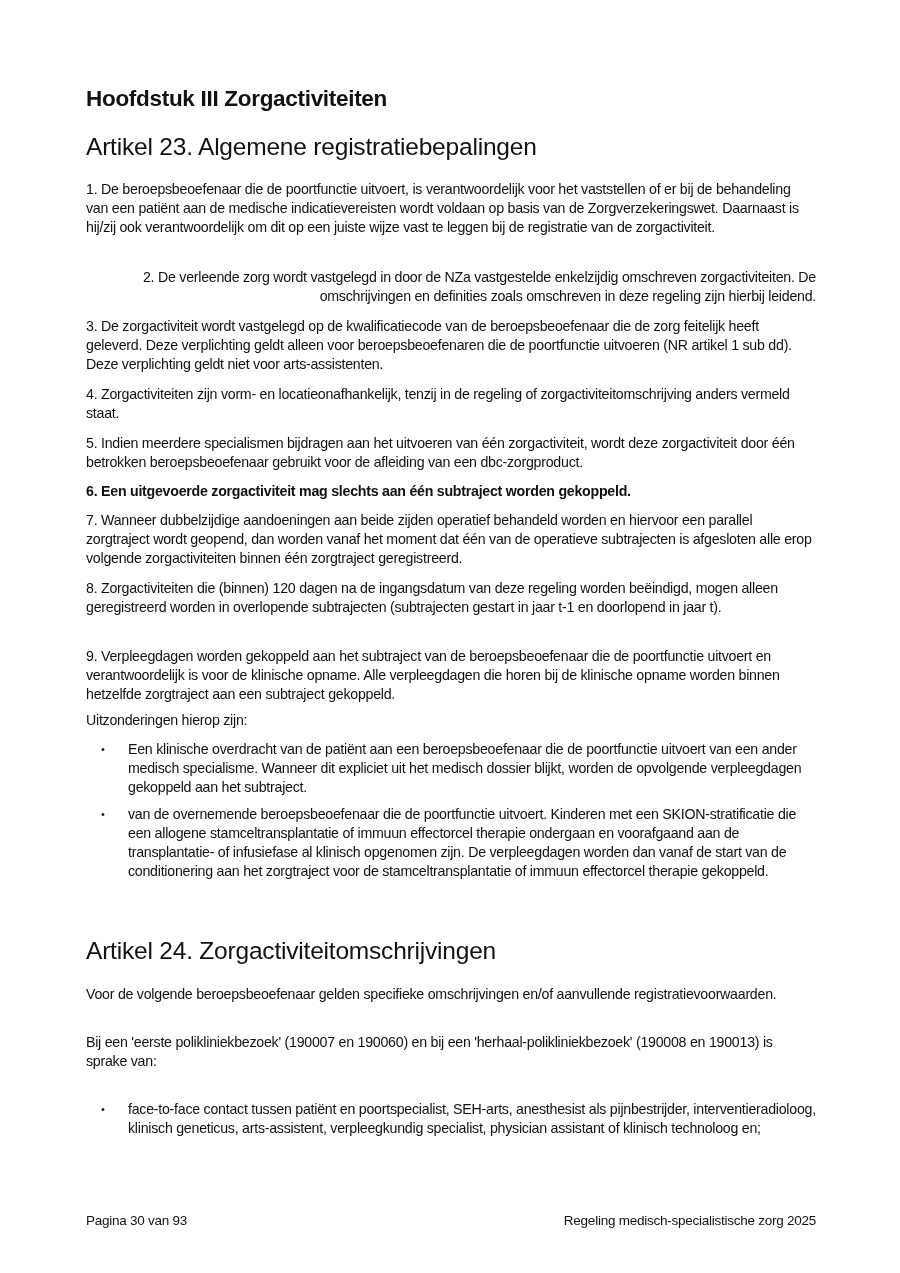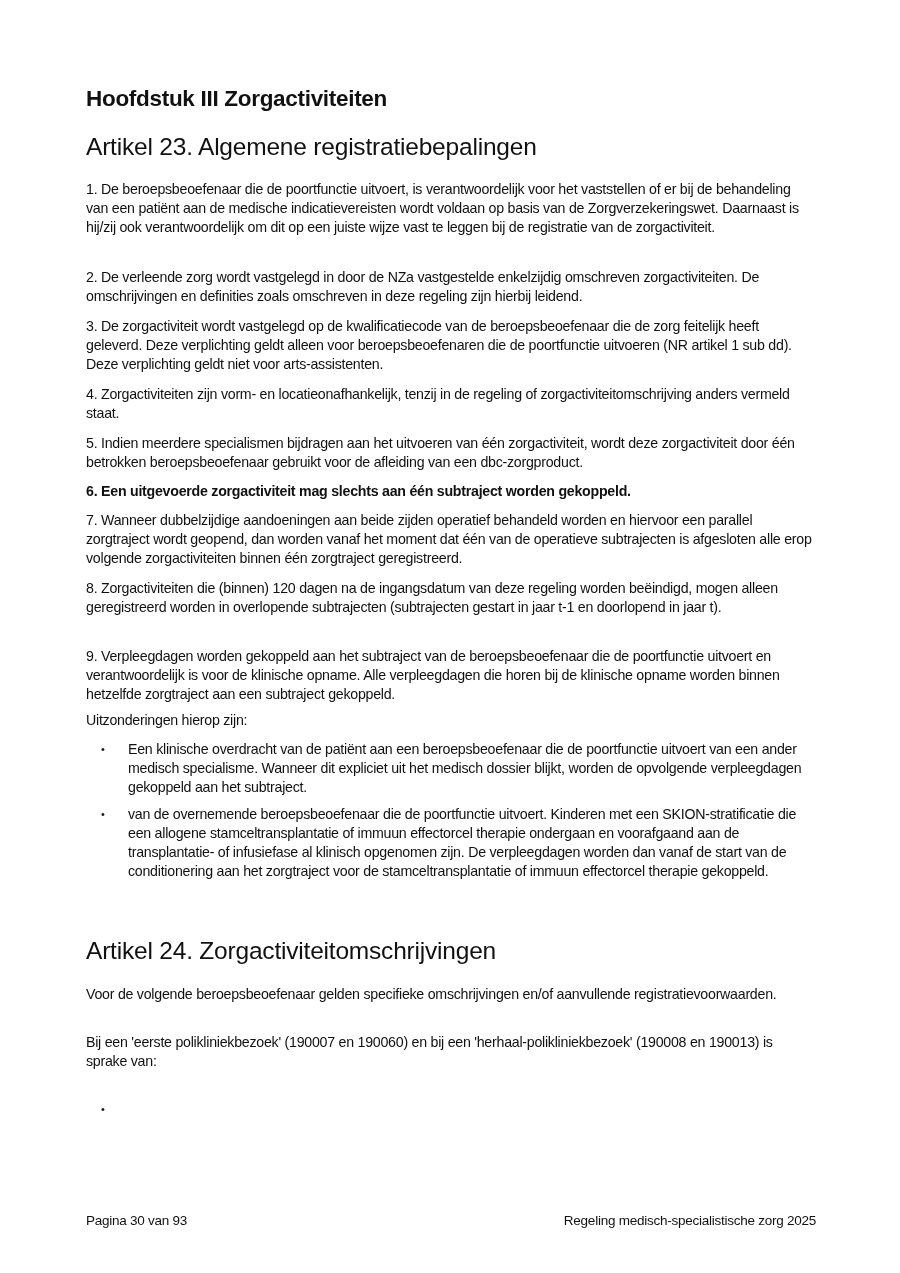--- a/index.html
+++ b/index.html
@@ -38,21 +38,21 @@
 </head>
 <body>
 
 <div class="page">
 
   <div class="chapter">Hoofdstuk III Zorgactiviteiten</div>
 
   <div class="article-title" style="top:133px;">Artikel 23. Algemene registratiebepalingen</div>
 
   <div class="para" style="top:180px;">1. De beroepsbeoefenaar die de poortfunctie uitvoert, is verantwoordelijk voor het vaststellen of er bij de behandeling van een patiënt aan de medische indicatievereisten wordt voldaan op basis van de Zorgverzekeringswet. Daarnaast is hij/zij ook verantwoordelijk om dit op een juiste wijze vast te leggen bij de registratie van de zorgactiviteit.</div>
-  <div class="para" style="top:268px;">2. De verleende zorg wordt vastgelegd in door de NZa vastgestelde enkelzijdig omschreven zorgactiviteiten. De omschrijvingen en definities zoals omschreven in deze regeling zijn hierbij leidend.</div>
+  <div class="para" style="top:268px;text-align:right;">2. De verleende zorg wordt vastgelegd in door de NZa vastgestelde enkelzijdig omschreven zorgactiviteiten. De omschrijvingen en definities zoals omschreven in deze regeling zijn hierbij leidend.</div>
   <div class="para" style="top:317px;">3. De zorgactiviteit wordt vastgelegd op de kwalificatiecode van de beroepsbeoefenaar die de zorg feitelijk heeft geleverd. Deze verplichting geldt alleen voor beroepsbeoefenaren die de poortfunctie uitvoeren (NR artikel 1 sub dd). Deze verplichting geldt niet voor arts-assistenten.</div>
   <div class="para" style="top:385px;">4. Zorgactiviteiten zijn vorm- en locatieonafhankelijk, tenzij in de regeling of zorgactiviteitomschrijving anders vermeld staat.</div>
   <div class="para" style="top:434px;">5. Indien meerdere specialismen bijdragen aan het uitvoeren van één zorgactiviteit, wordt deze zorgactiviteit door één betrokken beroepsbeoefenaar gebruikt voor de afleiding van een dbc-zorgproduct.</div>
   <div class="para" style="top:482px;font-weight:bold;">6. Een uitgevoerde zorgactiviteit mag slechts aan één subtraject worden gekoppeld.</div>
   <div class="para" style="top:511px;">7. Wanneer dubbelzijdige aandoeningen aan beide zijden operatief behandeld worden en hiervoor een parallel zorgtraject wordt geopend, dan worden vanaf het moment dat één van de operatieve subtrajecten is afgesloten alle erop volgende zorgactiviteiten binnen één zorgtraject geregistreerd.</div>
   <div class="para" style="top:579px;">8. Zorgactiviteiten die (binnen) 120 dagen na de ingangsdatum van deze regeling worden beëindigd, mogen alleen geregistreerd worden in overlopende subtrajecten (subtrajecten gestart in jaar t-1 en doorlopend in jaar t).</div>
   <div class="para" style="top:647px;">9. Verpleegdagen worden gekoppeld aan het subtraject van de beroepsbeoefenaar die de poortfunctie uitvoert en verantwoordelijk is voor de klinische opname. Alle verpleegdagen die horen bij de klinische opname worden binnen hetzelfde zorgtraject aan een subtraject gekoppeld.</div>
   <div class="para" style="top:711px;">Uitzonderingen hierop zijn:</div>
 
   <ul class="bullets" style="top:740px;">
@@ -70,18 +70,19 @@
 
   <div class="para" style="top:985px;">Voor de volgende beroepsbeoefenaar gelden specifieke omschrijvingen en/of aanvullende registratievoorwaarden.</div>
 
   <div class="para" style="top:1033px;">
     <div>Bij een 'eerste polikliniekbezoek' (190007 en 190060) en bij een 'herhaal-polikliniekbezoek' (190008 en 190013) is sprake van:</div>
   </div>
 
   <ul class="bullets" style="top:1100px;">
     <li class="bullet-item">
       <span class="bullet-dot">•</span>
+      <span>face-to-face contact tussen patiënt en poortspecialist, SEH-arts, anesthesist als pijnbestrijder, interventieradioloog, klinisch geneticus, arts-assistent, verpleegkundig specialist, physician assistant of klinisch technoloog en;</span>
     </li>
   </ul>
 
   <div class="footer" style="left:0;">Pagina 30 van 93</div>
   <div class="footer" style="right:0;">Regeling medisch-specialistische zorg 2025</div>
 </div>
 
 </body></html>

